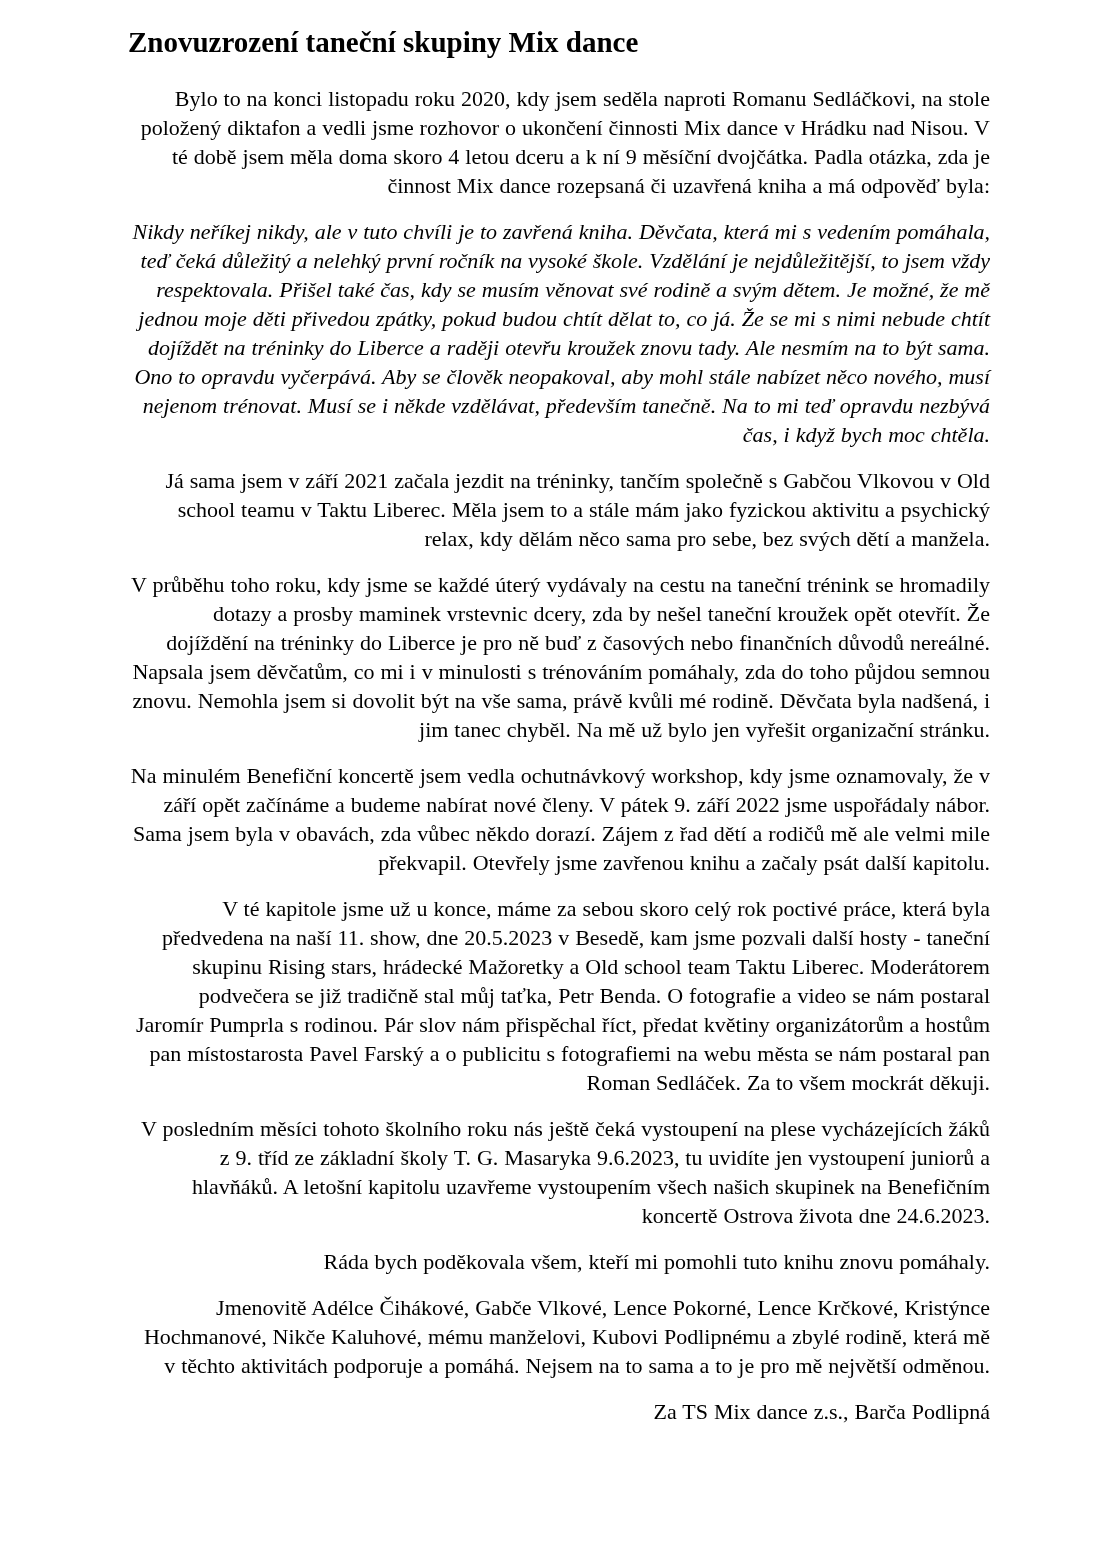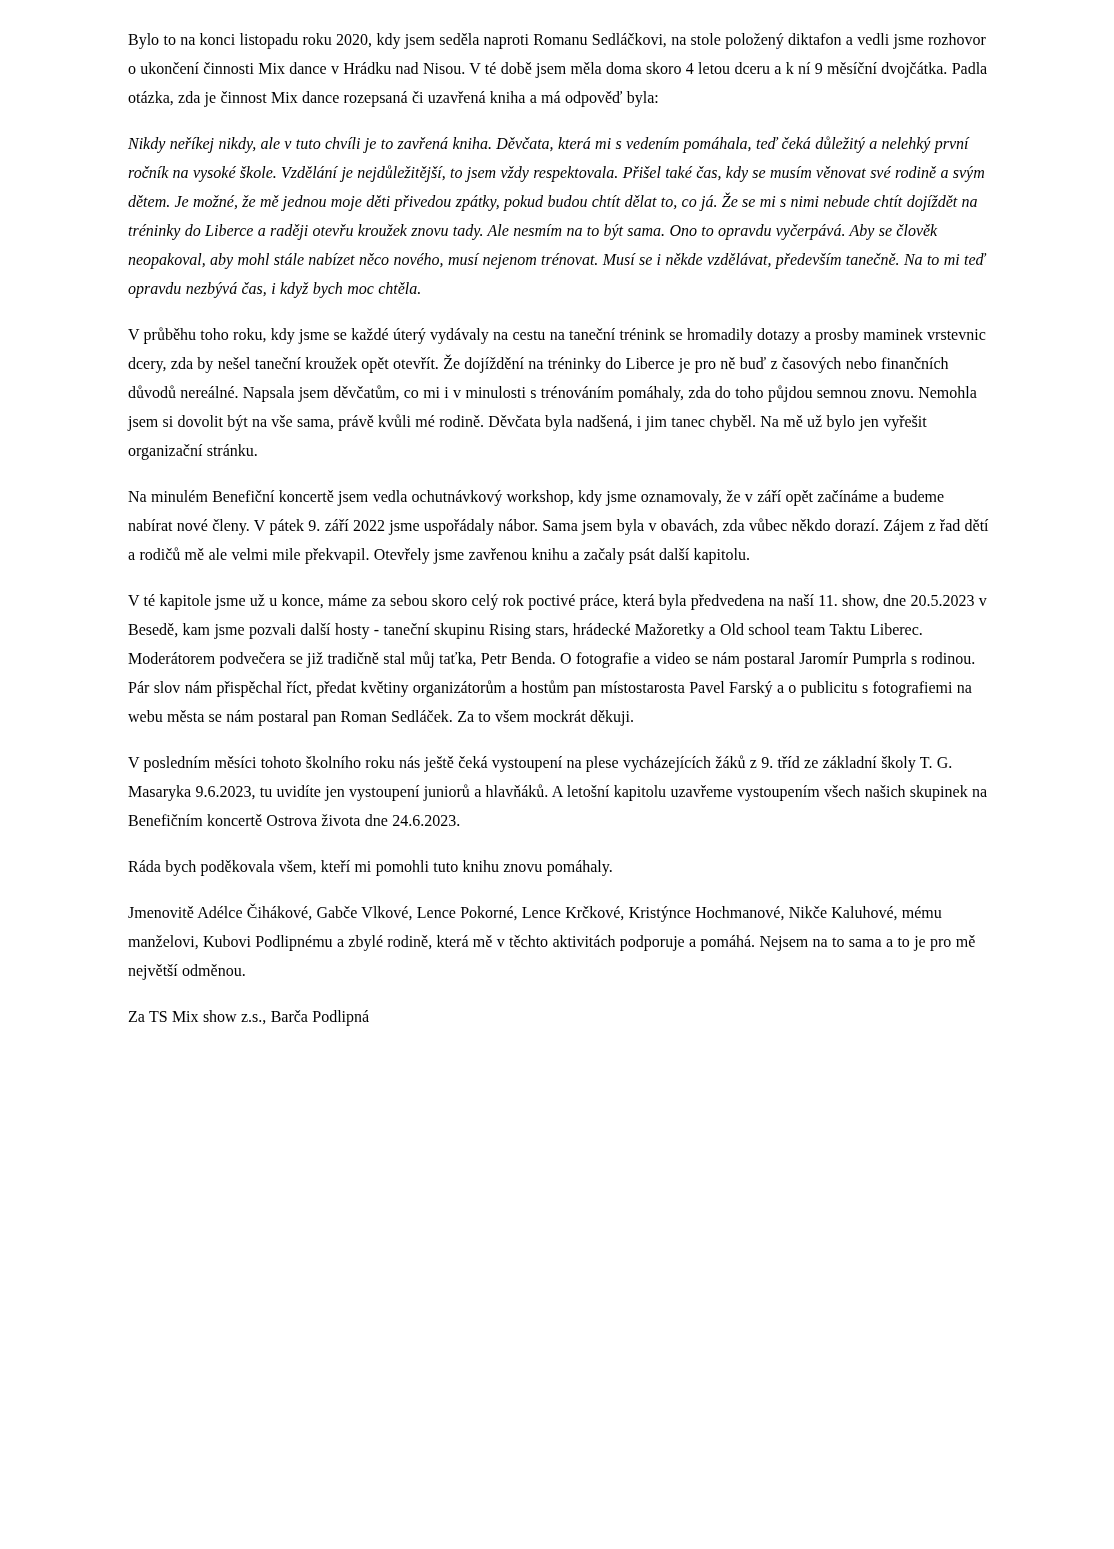--- a/index.html
+++ b/index.html
@@ -22,42 +22,44 @@
     background: #ffffff;
   }
   h1.article-title {
     font-size: 29px;
     line-height: 1.2;
     font-weight: bold;
     margin: 0 0 24px 0;
     letter-spacing: 0;
   }
   .article-body p {
-    font-size: 16px;
+    font-size: 22px;
     line-height: 29px;
     margin: 17px 0;
-    text-align: left;
+    text-align: right;
     word-spacing: 0.02em;
   }
   .article-body p.em {
     font-style: italic;
   }
   .article-body p:first-child {
     margin-top: 0;
   }
 </style>
 </head>
 <body>
 
 <div class="page">
+  <h1 class="article-title">Znovuzrození taneční skupiny Mix dance</h1>
 
   <div class="article-body">
     <p>Bylo to na konci listopadu roku 2020, kdy jsem seděla naproti Romanu Sedláčkovi, na stole položený diktafon a vedli jsme rozhovor o ukončení činnosti Mix dance v Hrádku nad Nisou. V té době jsem měla doma skoro 4 letou dceru a k ní 9 měsíční dvojčátka. Padla otázka, zda je činnost Mix dance rozepsaná či uzavřená kniha a má odpověď byla:</p>
     <p class="em">Nikdy neříkej nikdy, ale v tuto chvíli je to zavřená kniha. Děvčata, která mi s vedením pomáhala, teď čeká důležitý a nelehký první ročník na vysoké škole. Vzdělání je nejdůležitější, to jsem vždy respektovala. Přišel také čas, kdy se musím věnovat své rodině a svým dětem. Je možné, že mě jednou moje děti přivedou zpátky, pokud budou chtít dělat to, co já. Že se mi s nimi nebude chtít dojíždět na tréninky do Liberce a raději otevřu kroužek znovu tady. Ale nesmím na to být sama. Ono to opravdu vyčerpává. Aby se člověk neopakoval, aby mohl stále nabízet něco nového, musí nejenom trénovat. Musí se i někde vzdělávat, především tanečně. Na to mi teď opravdu nezbývá čas, i když bych moc chtěla.</p>
+    <p>Já sama jsem v září 2021 začala jezdit na tréninky, tančím společně s Gabčou Vlkovou v Old school teamu v Taktu Liberec. Měla jsem to a stále mám jako fyzickou aktivitu a psychický relax, kdy dělám něco sama pro sebe, bez svých dětí a manžela.</p>
     <p>V průběhu toho roku, kdy jsme se každé úterý vydávaly na cestu na taneční trénink se hromadily dotazy a prosby maminek vrstevnic dcery, zda by nešel taneční kroužek opět otevřít. Že dojíždění na tréninky do Liberce je pro ně buď z časových nebo finančních důvodů nereálné. Napsala jsem děvčatům, co mi i v minulosti s trénováním pomáhaly, zda do toho půjdou semnou znovu. Nemohla jsem si dovolit být na vše sama, právě kvůli mé rodině. Děvčata byla nadšená, i jim tanec chyběl. Na mě už bylo jen vyřešit organizační stránku.</p>
     <p>Na minulém Benefiční koncertě jsem vedla ochutnávkový workshop, kdy jsme oznamovaly, že v září opět začínáme a budeme nabírat nové členy. V pátek 9. září 2022 jsme uspořádaly nábor. Sama jsem byla v obavách, zda vůbec někdo dorazí. Zájem z řad dětí a rodičů mě ale velmi mile překvapil. Otevřely jsme zavřenou knihu a začaly psát další kapitolu.</p>
     <p>V té kapitole jsme už u konce, máme za sebou skoro celý rok poctivé práce, která byla předvedena na naší 11. show, dne 20.5.2023 v Besedě, kam jsme pozvali další hosty - taneční skupinu Rising stars, hrádecké Mažoretky a Old school team Taktu Liberec. Moderátorem podvečera se již tradičně stal můj taťka, Petr Benda. O fotografie a video se nám postaral Jaromír Pumprla s rodinou. Pár slov nám přispěchal říct, předat květiny organizátorům a hostům pan místostarosta Pavel Farský a o publicitu s fotografiemi na webu města se nám postaral pan Roman Sedláček. Za to všem mockrát děkuji.</p>
     <p>V posledním měsíci tohoto školního roku nás ještě čeká vystoupení na plese vycházejících žáků z 9. tříd ze základní školy T. G. Masaryka 9.6.2023, tu uvidíte jen vystoupení juniorů a hlavňáků. A letošní kapitolu uzavřeme vystoupením všech našich skupinek na Benefičním koncertě Ostrova života dne 24.6.2023.</p>
     <p>Ráda bych poděkovala všem, kteří mi pomohli tuto knihu znovu pomáhaly.</p>
     <p>Jmenovitě Adélce Čihákové, Gabče Vlkové, Lence Pokorné, Lence Krčkové, Kristýnce Hochmanové, Nikče Kaluhové, mému manželovi, Kubovi Podlipnému a zbylé rodině, která mě v těchto aktivitách podporuje a pomáhá. Nejsem na to sama a to je pro mě největší odměnou.</p>
-    <p>Za TS Mix show z.s., Barča Podlipná</p>
+    <p>Za TS Mix dance z.s., Barča Podlipná</p>
   </div>
 </div>
 
 </body></html>

